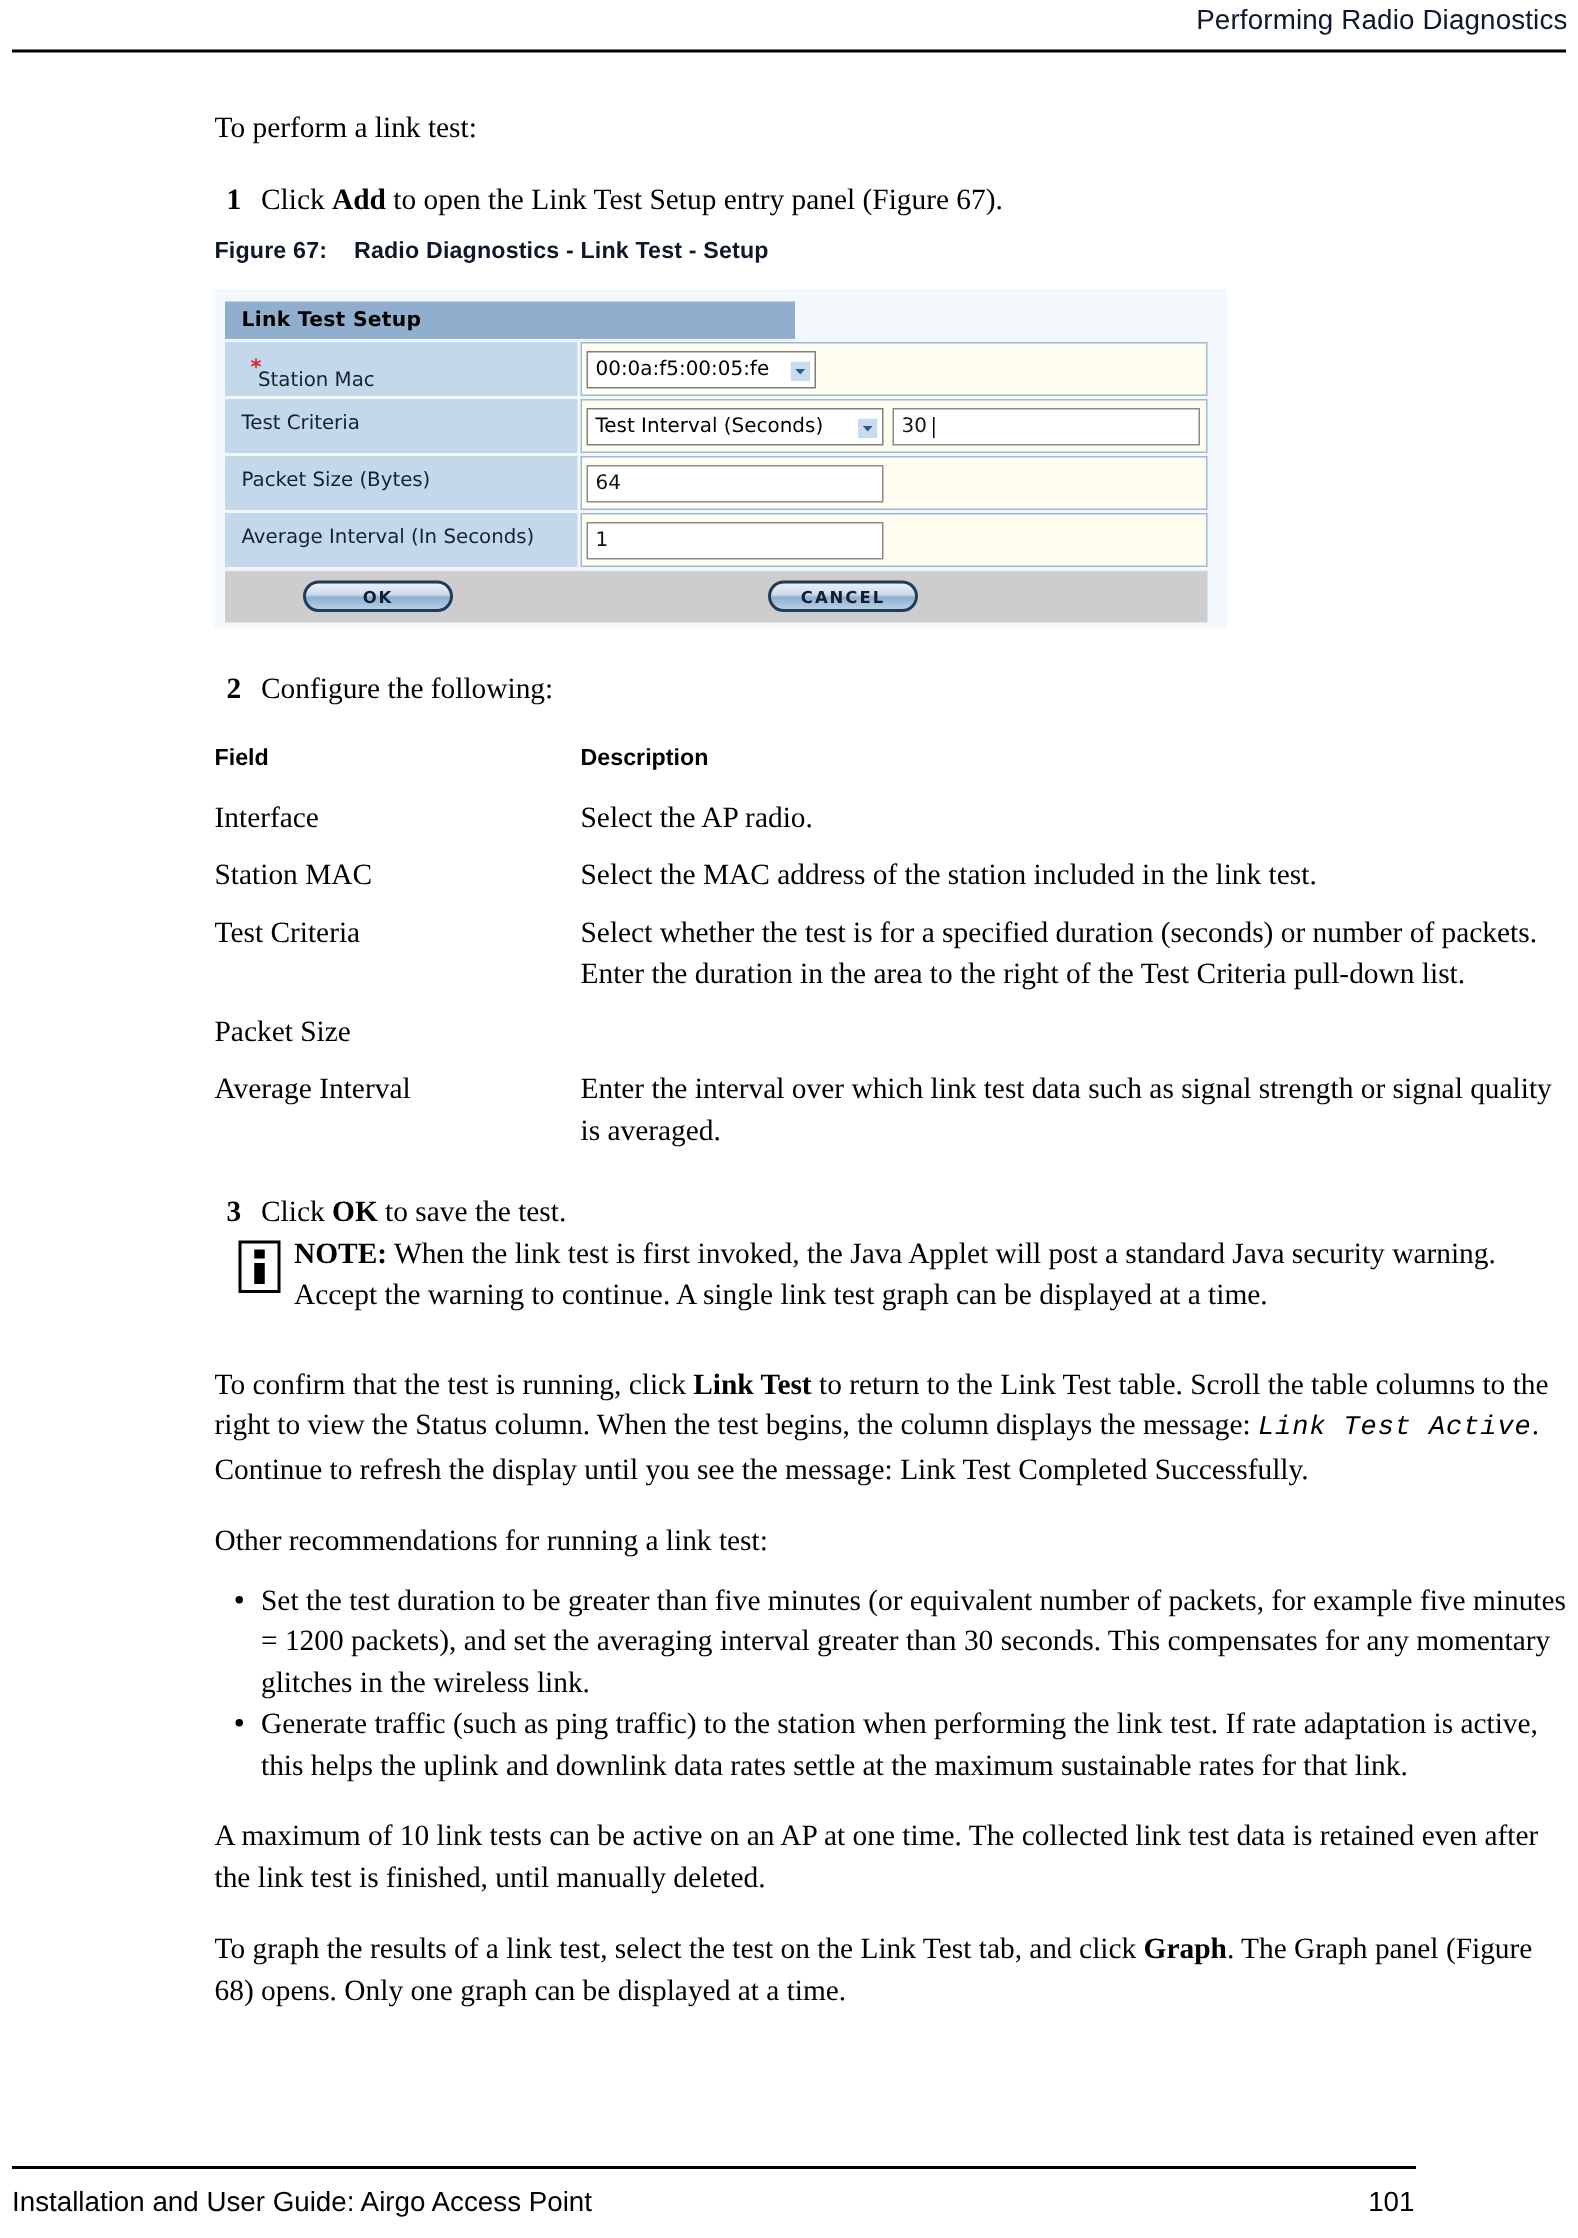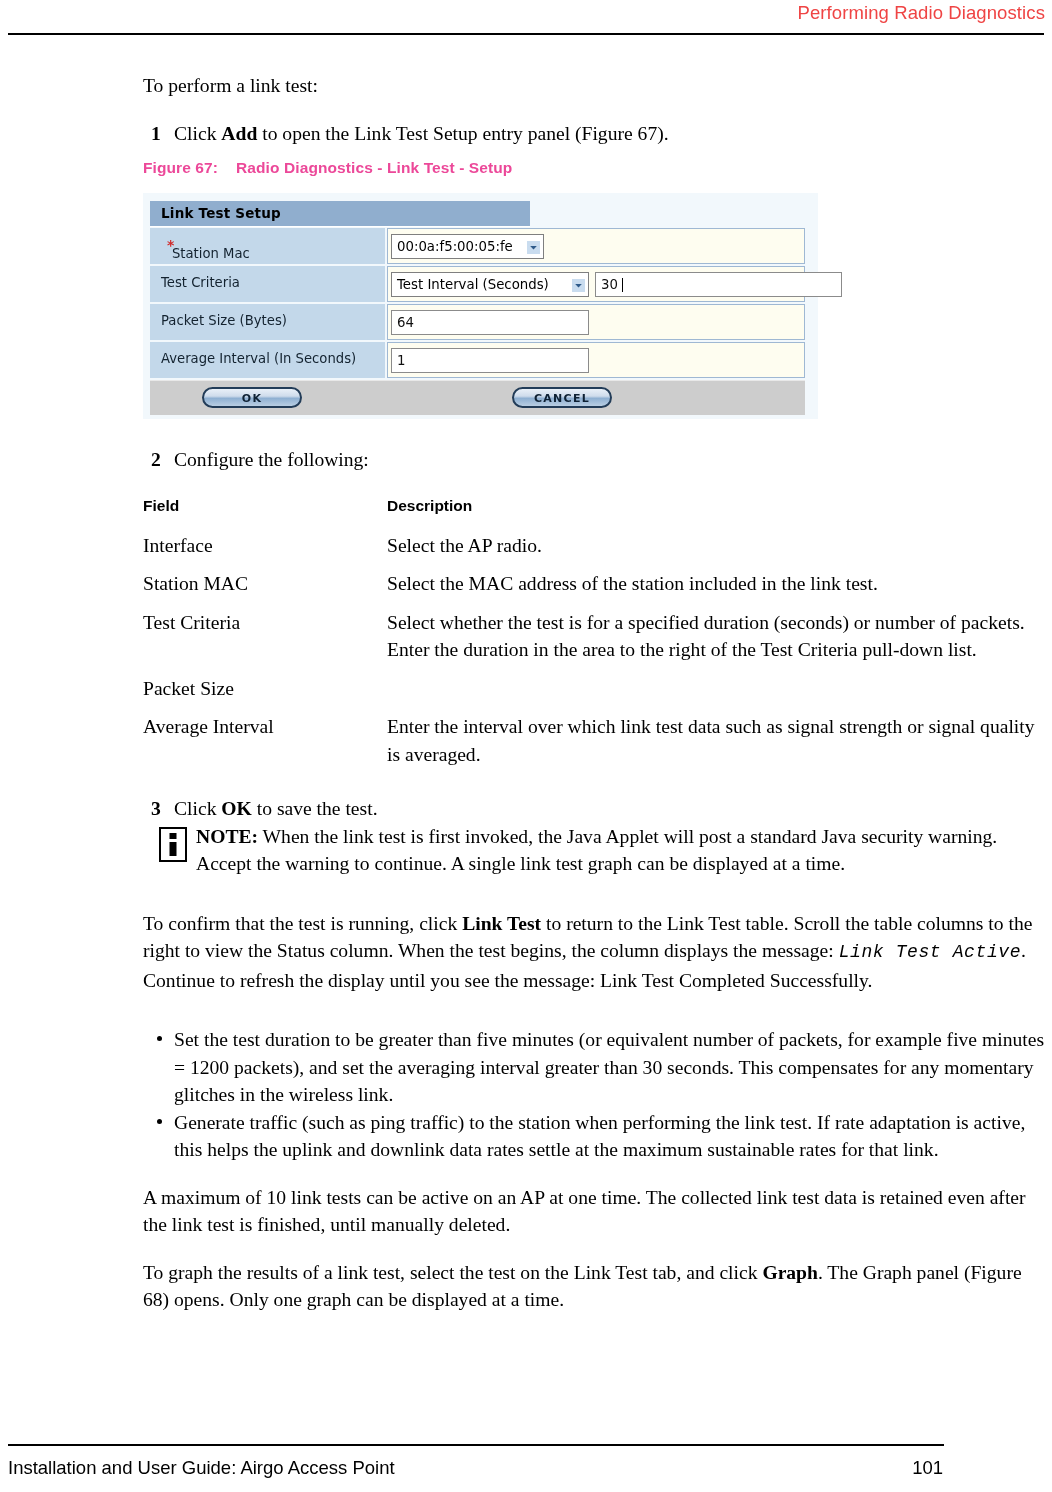--- a/index.html
+++ b/index.html
@@ -24,21 +24,21 @@
     width: 1052px;
     height: 36px;
   }
   .page-header .hdr-text {
     position: absolute;
     right: 7px;
     top: 2px;
     font-family: "Liberation Sans", "DejaVu Sans", sans-serif;
     font-size: 18.5px;
     letter-spacing: 0.1px;
-    color: #ef4444;
+    color: #0f172a;
     white-space: nowrap;
   }
   .page-header .hdr-rule {
     position: absolute;
     left: 8px;
     right: 8px;
     top: 33px;
     height: 2px;
     background: #000;
   }
@@ -82,21 +82,21 @@
     font-size: 18px;
     letter-spacing: 0.6px;
     font-style: italic;
   }
 
   
   .fig-caption {
     font-family: "Liberation Sans", "DejaVu Sans", sans-serif;
     font-weight: bold;
     font-size: 15.5px;
-    color: #ec4899;
+    color: #0f172a;
     letter-spacing: 0.1px;
   }
   .fig-caption .fig-num { display: inline-block; width: 93px; }
 
   
   .figure-shot {
     position: relative;
     width: 675px;
     height: 226px;
     background: #f2f8fc;
@@ -415,21 +415,21 @@
         <div class="cell-value">
           <div class="sel" style="left:3px; width:198px;">
             <span class="sel-text">Test Interval (Seconds)</span>
             <span class="arrow">
               <svg width="13" height="13" viewBox="0 0 13 13">
                   <rect x="0" y="0" width="13" height="13" fill="#c9dcef"></rect>
                   <path d="M3.2 5 L6.5 8.6 L9.8 5 Z" fill="#2e5a8a"></path>
                 </svg>
             </span>
           </div>
-          <div class="txtbox" style="left:207px; width:247px;padding-left:35px;">
+          <div class="txtbox" style="left:207px; width:205px;padding-left:35px;">
             <span class="v">30</span>
               <span class="caret" style="position:absolute;left:25px;top:5px;"></span>
           </div>
         </div>
       </div>
 
       <div class="shot-row" style="top:103px;">
         <div class="cell-label">
           <span>Packet Size (Bytes)</span>
         </div>
@@ -522,20 +522,21 @@
     </div>
     <div class="note-text"><b>NOTE:</b><span> When the link test is first invoked, the Java Applet will post a standard Java security warning. Accept the warning to continue. A single link test graph can be displayed at a time.</span></div>
   </div>
 
   <div class="gap-lg"></div>
 
   <p class="body-text"><span>To confirm that the test is running, click </span><b>Link Test</b><span> to return to the Link Test table. Scroll the table columns to the right to view the Status column. When the test begins, the column displays the message: </span><span class="mono">Link Test Active</span><span>. Continue to refresh the display until you see the message: Link Test Completed Successfully.</span></p>
 
   <div class="gap-md"></div>
 
+  <p class="body-text">Other recommendations for running a link test:</p>
 
   <div class="gap-sm"></div>
 
   <div class="bullet">
     <span class="dot"></span>
     <span>Set the test duration to be greater than five minutes (or equivalent number of packets, for example five minutes = 1200 packets), and set the averaging interval greater than 30 seconds. This compensates for any momentary glitches in the wireless link.</span>
   </div>
   <div class="bullet">
     <span class="dot"></span>
     <span>Generate traffic (such as ping traffic) to the station when performing the link test. If rate adaptation is active, this helps the uplink and downlink data rates settle at the maximum sustainable rates for that link.</span>

